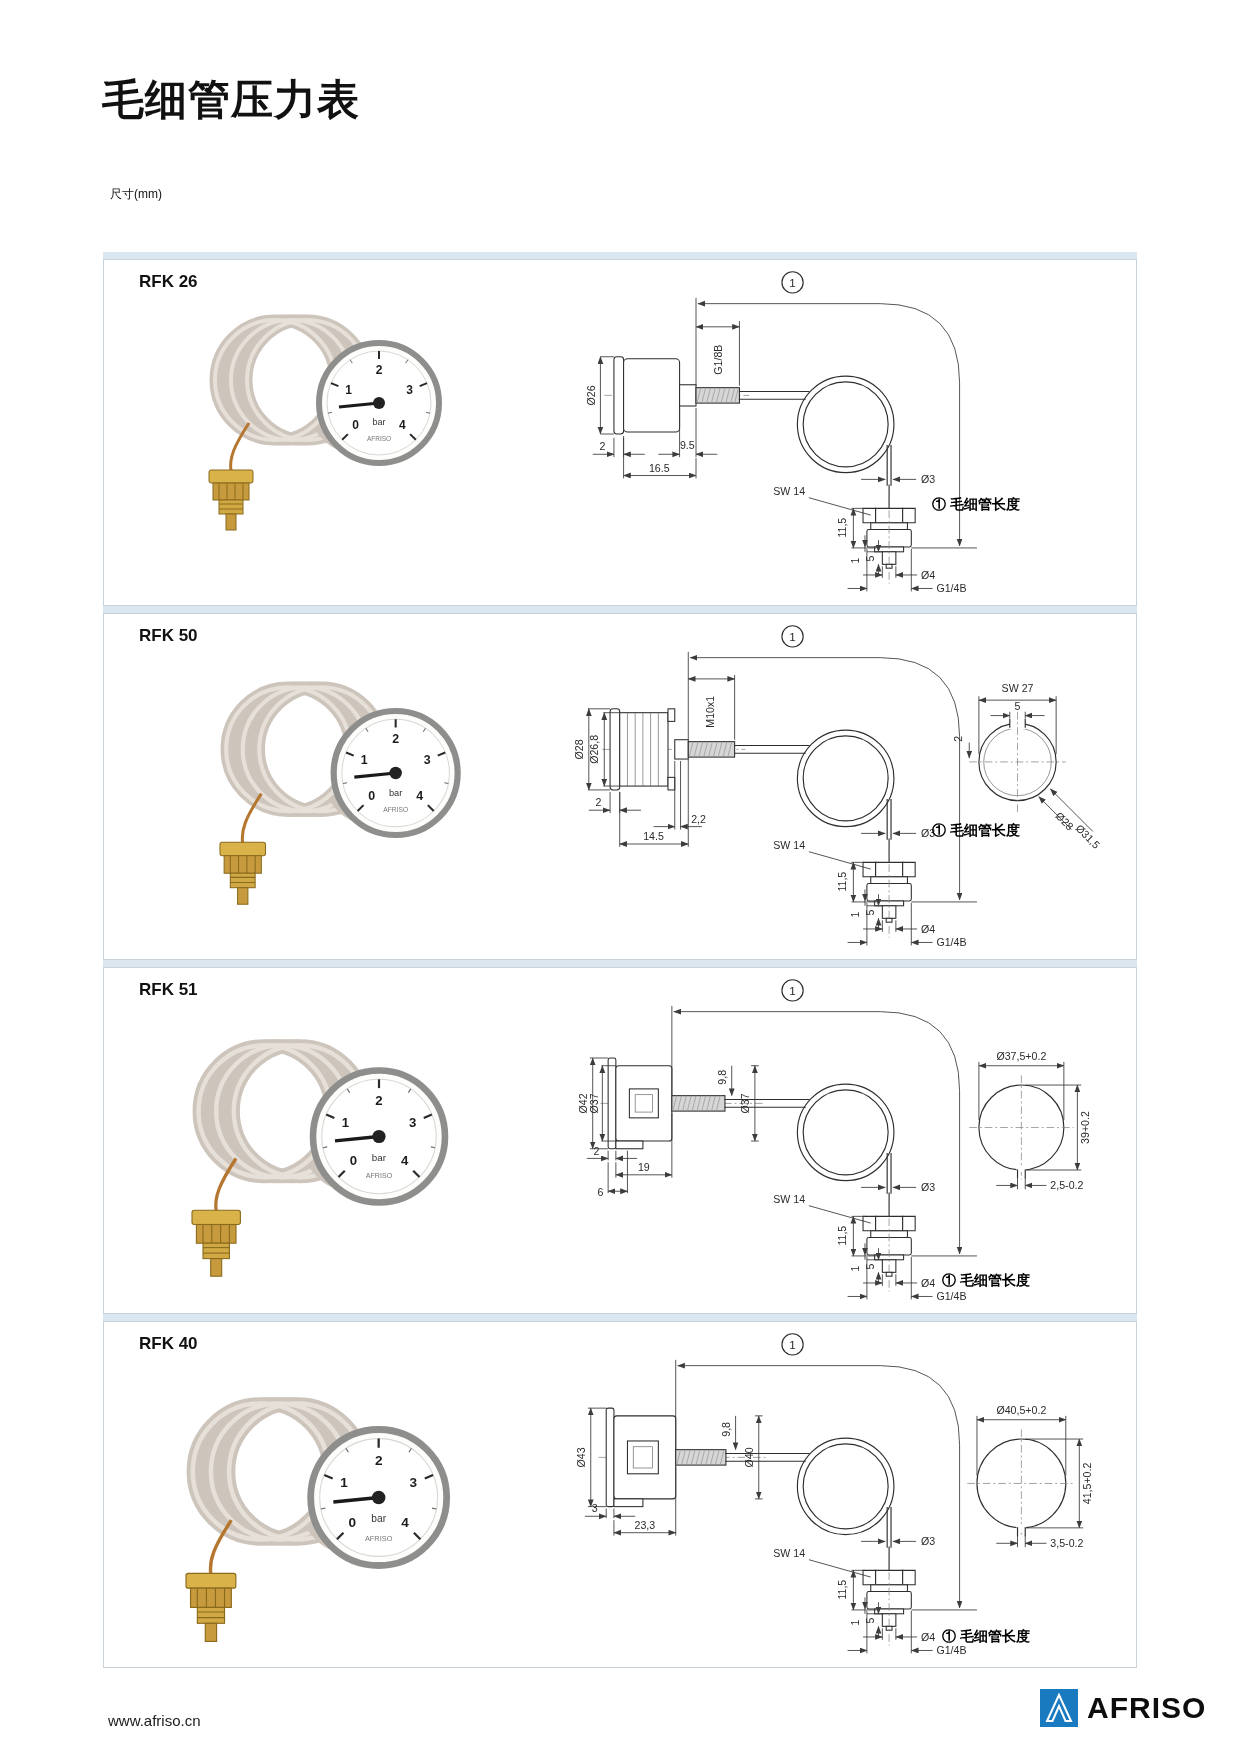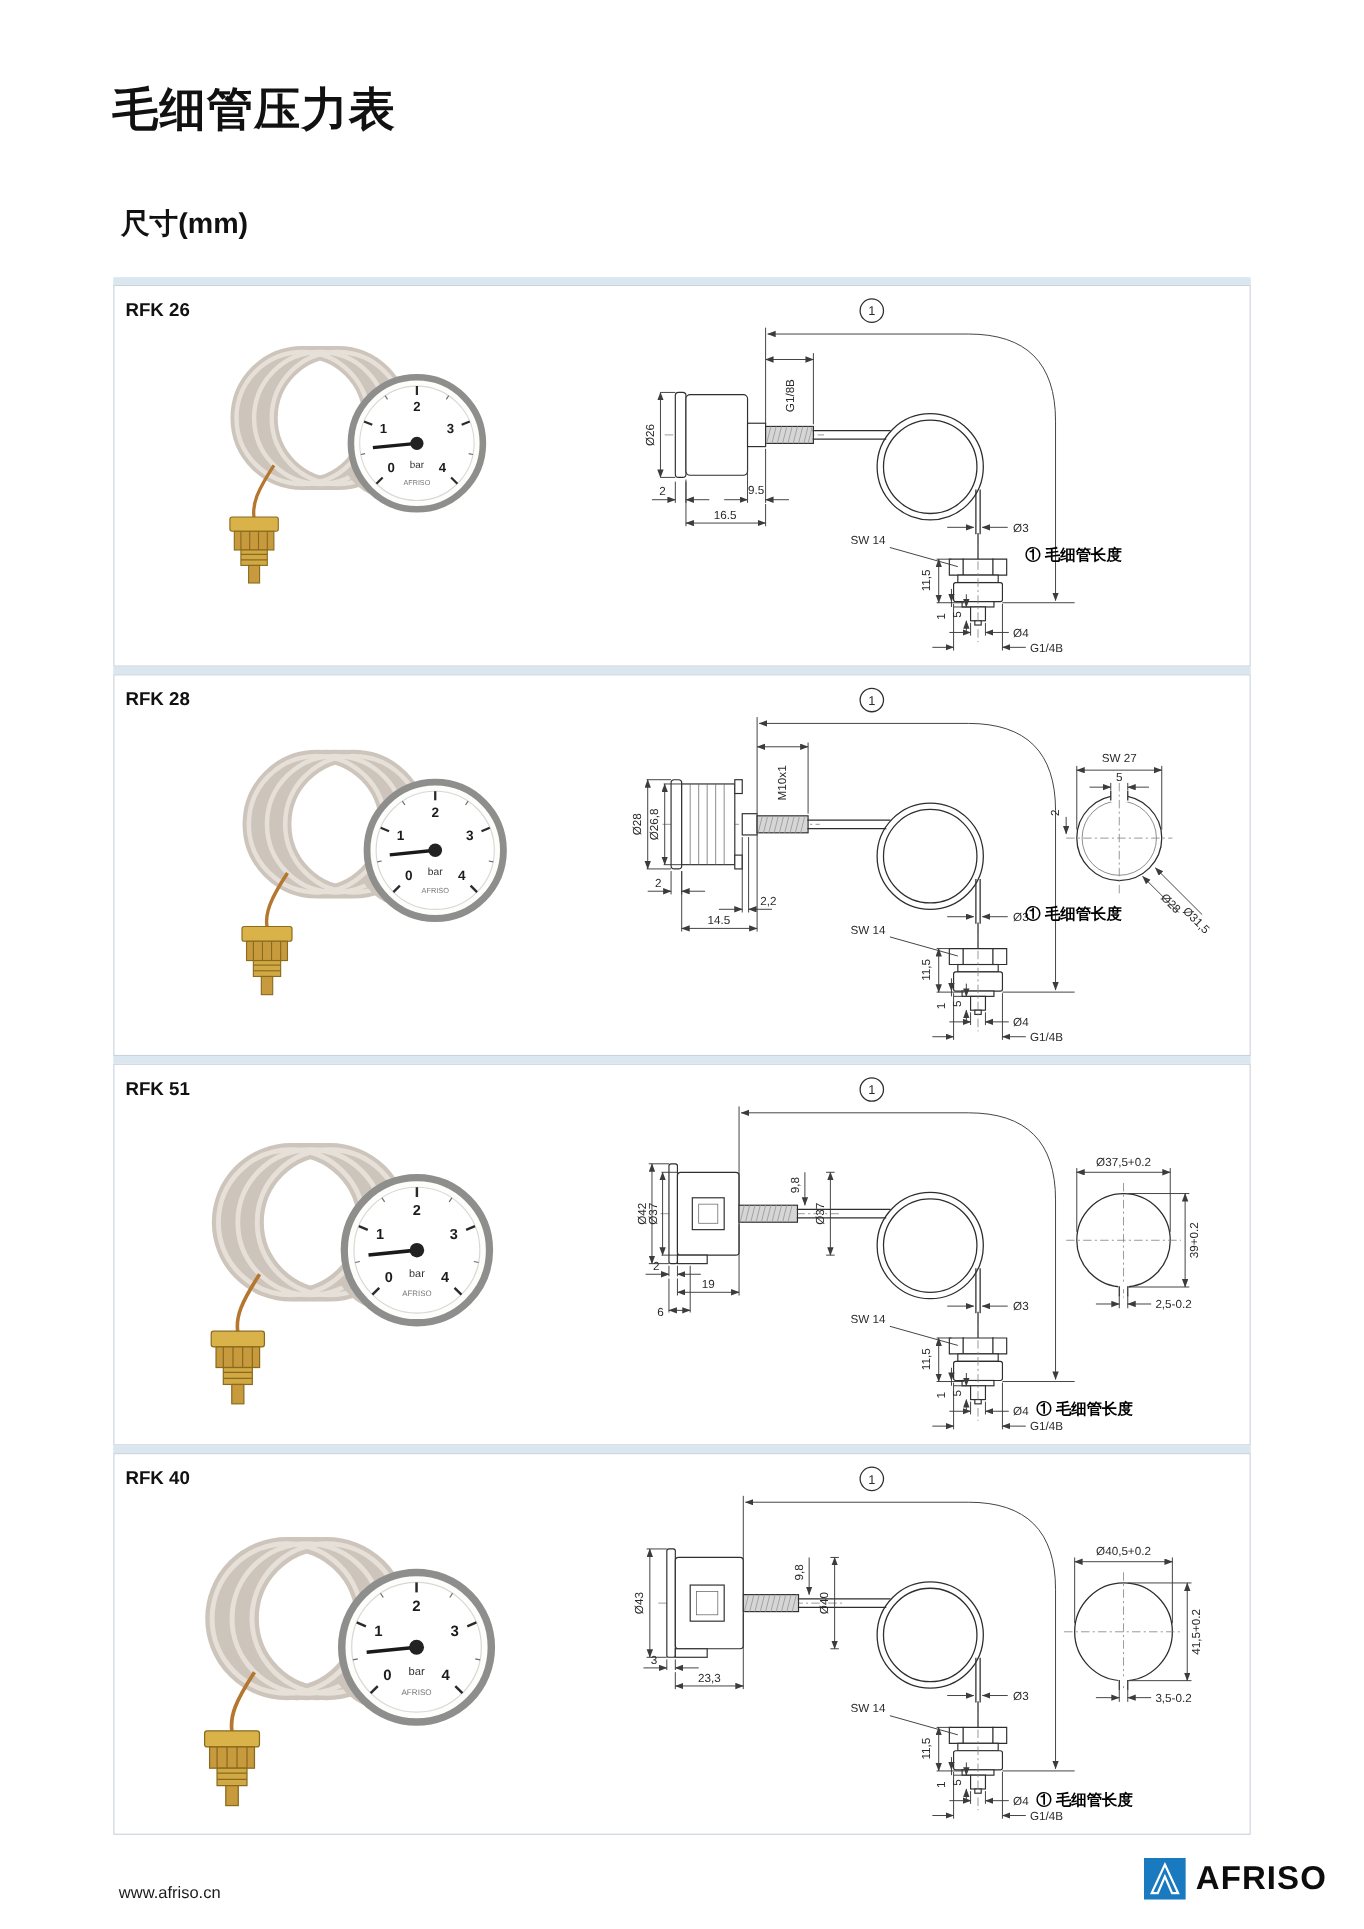--- a/index.html
+++ b/index.html
@@ -1,23 +1,23 @@
 <!DOCTYPE html>
 <html><head>
 <meta charset="utf-8">
 <style>
   html,body{margin:0;padding:0;background:#ffffff;}
   .page{position:relative;width:1240px;height:1754px;background:#fff;overflow:hidden;
         font-family:"Liberation Sans",sans-serif;color:#111;margin-top:26px;}
   .title{position:absolute;left:102px;top:46px;font-size:42px;font-weight:bold;letter-spacing:1px;}
-  .dims-label{position:absolute;left:110px;top:160px;font-size:26px;font-weight:bold;}
+  .dims-label{position:absolute;left:110px;top:160px;font-size:12px;font-weight:normal;}
   .sections{position:absolute;left:103px;top:226px;width:1034px;}
   .divider{height:7px;background:#dae6f0;}
   .box{position:relative;height:345px;background:#fff;border:1px solid #c9d2d9;}
-  .model{position:absolute;left:10px;top:12px;font-size:17px;font-weight:bold;}
+  .model{position:absolute;left:35px;top:12px;font-size:17px;font-weight:bold;}
   .note{position:absolute;font-size:14px;font-weight:bold;color:#000000;white-space:nowrap;}
   .photo-svg,.drawing{position:absolute;}
   .drawing{left:452px;top:5px;}
   svg .g1{stroke:#2e2e2e;stroke-width:1.2;fill:none;stroke-linecap:square;}
   svg .g2{stroke:#2e2e2e;stroke-width:1.1;fill:#fff;}
   svg .thin{stroke:#666;stroke-width:.7;fill:none;}
   svg .dl{stroke:#3c3c3c;stroke-width:.9;fill:none;}
   svg .cl{stroke:#888;stroke-width:.8;fill:none;stroke-dasharray:8 3 2 3;}
   svg .stem{fill:#d6d6d6;stroke:#2e2e2e;stroke-width:1.1;}
   svg .hl{stroke:#9a9a9a;stroke-width:.8;fill:none;}
@@ -185,21 +185,21 @@
         <text class="dimtxt" transform="rotate(-90 329 304)" x="329" y="304" text-anchor="middle">5</text>
         <text class="dimtxt" x="378" y="325">Ø4</text>
         <text class="dimtxt" x="394" y="339">G1/4B</text>
       </svg>
       <div class="note" style="left:828px;top:236px">① 毛细管长度</div>
     </section>
 
     <div class="divider"></div>
 
     <section class="box">
-      <div class="model">RFK 28</div>
+      <div class="model">RFK 50</div>
       <svg class="photo-svg" style="left:85px;top:40px" width="310" height="269" viewBox="0 0 300 260">
         <use href="#sym-photo" width="300" height="260"></use>
       </svg>
       <svg class="drawing" width="560" height="338" viewBox="0 0 580 350">
         <use href="#sym-sensor" width="580" height="350"></use>
         <g>
           <line class="cl" x1="48" y1="135" x2="196" y2="135"></line>
           <rect class="g2" x="56" y="93" width="10" height="84" rx="3"></rect>
           <rect class="g2" x="66" y="97" width="50" height="76"></rect>
           <path class="thin" d="M74,97 V173 M82,97 V173 M90,97 V173 M98,97 V173 M106,97 V173"></path>

